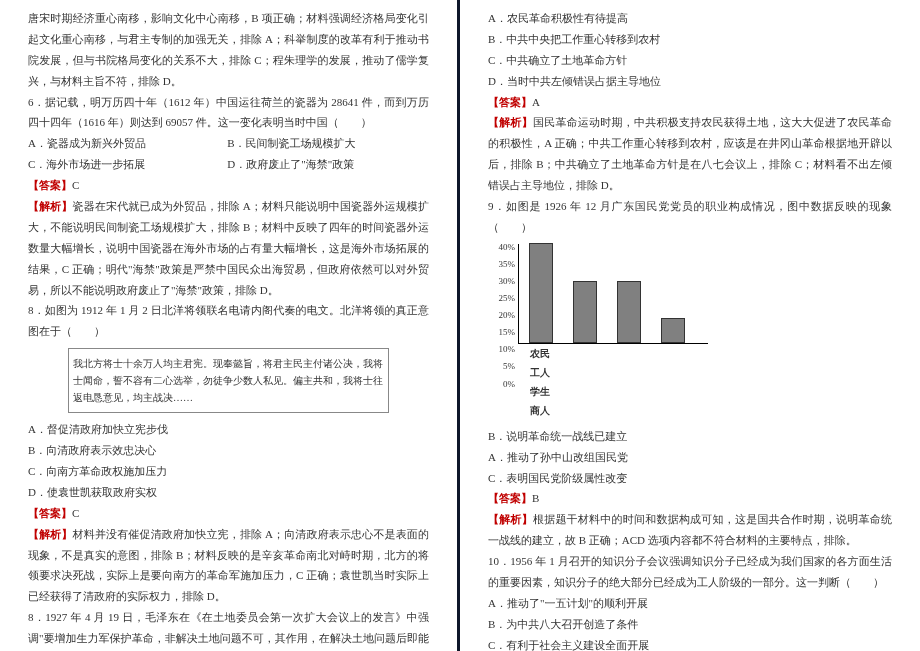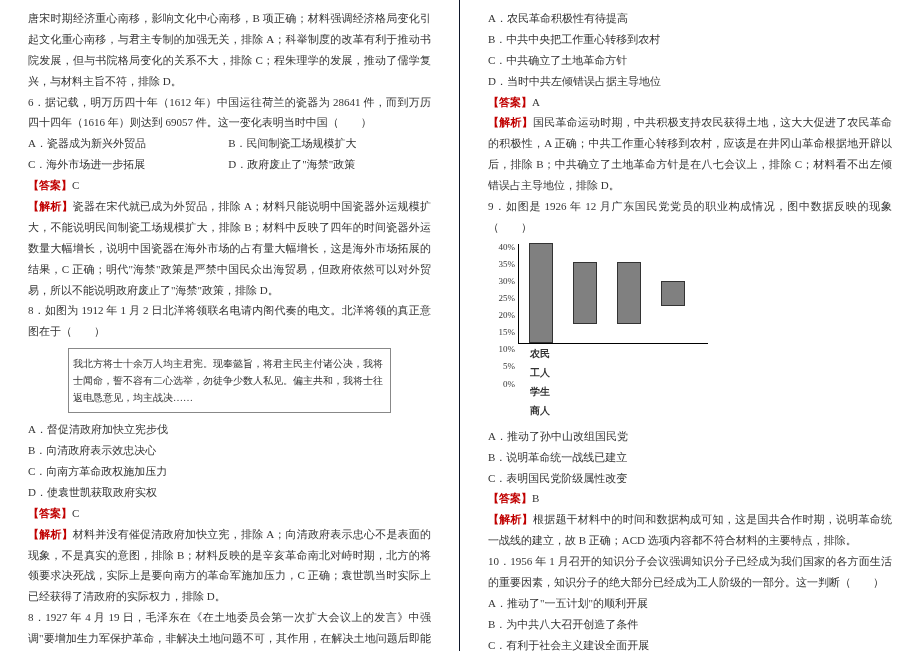--- a/index.html
+++ b/index.html
@@ -1,25 +1,25 @@
 <!DOCTYPE html>
 <html><head>
   <meta charset="utf-8">
   <style>
     * { margin: 0; padding: 0; box-sizing: border-box; }
     body { font-family: "SimSun", serif; font-size: 11px; line-height: 1.9; color: #333; background: #fff; width: 920px; height: 651px; overflow: hidden; }
     .page { display: flex; width: 920px; height: 651px; }
     .column { width: 460px; padding: 8px 28px 8px 28px; }
-    .col-left { border-right: 1px solid #0f172a; }
+    .col-left { border-right: 3px solid #0f172a; }
     p { margin: 0; text-align: justify; }
     .answer-label { color: #c00000; font-weight: bold; }
     .analysis-label { color: #c00000; font-weight: bold; }
     .quote-box { border: 1px solid #888; padding: 6px 4px; margin: 6px 40px; font-size: 10px; line-height: 1.7; text-align: left; }
     .chart { margin: 6px 0 6px 10px; }
-    .chart-bars { display: flex; align-items: center; height: 100px; border-left: 1px solid #000; border-bottom: 1px solid #000; width: 190px; position: relative; font-family: Liberation Serif, serif; }
+    .chart-bars { display: flex; align-items: flex-end; height: 100px; border-left: 1px solid #000; border-bottom: 1px solid #000; width: 190px; position: relative; font-family: Liberation Serif, serif; }
     .chart-y-labels { position: absolute; left: -30px; top: -5px; height: 110px; display: flex; flex-direction: column; justify-content: space-between; font-size: 9px; text-align: right; width: 26px; }
     .bar-wrap { display: flex; flex-direction: column; align-items: center; width: 44px; }
     .bar { width: 24px; background: #808080; border: 1px solid #333; }
     .chart-x-labels { display: flex; width: 190px; margin-left: 0px; flex-direction: column; }
     .chart-x-labels span { width: 44px; text-align: center; font-size: 10px; font-weight: bold; }
     .chart-wrapper { margin-left: 30px; }
   </style>
 </head>
 <body>
 
@@ -80,22 +80,22 @@
           </div>
       </div>
       <div class="chart-x-labels">
         <span>农民</span>
         <span>工人</span>
         <span>学生</span>
         <span>商人</span>
       </div>
     </div>
 
+    <p>B．说明革命统一战线已建立</p>
     <p>A．推动了孙中山改组国民党</p>
-    <p>B．说明革命统一战线已建立</p>
     <p>C．表明国民党阶级属性改变</p>
     <p><span class="answer-label">【答案】</span><span>B</span></p>
     <p><span class="analysis-label">【解析】</span><span>根据题干材料中的时间和数据构成可知，这是国共合作时期，说明革命统一战线的建立，故 B 正确；ACD 选项内容都不符合材料的主要特点，排除。</span></p>
     <p>10．1956 年 1 月召开的知识分子会议强调知识分子已经成为我们国家的各方面生活的重要因素，知识分子的绝大部分已经成为工人阶级的一部分。这一判断（　　）</p>
     <p>A．推动了"一五计划"的顺利开展</p>
     <p>B．为中共八大召开创造了条件</p>
     <p>C．有利于社会主义建设全面开展</p>
     <p>D．推动了文学艺术春天的到来</p>
     <p><span class="answer-label">【答案】</span><span>C</span></p>
 

